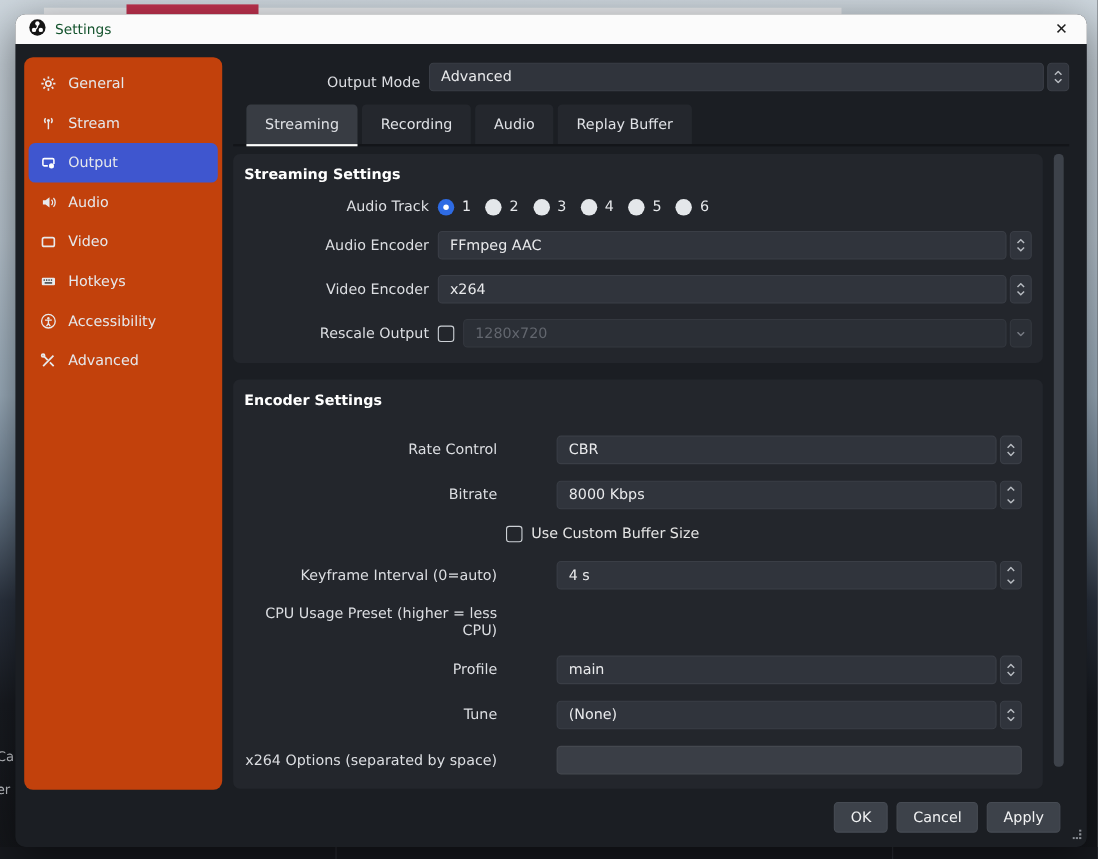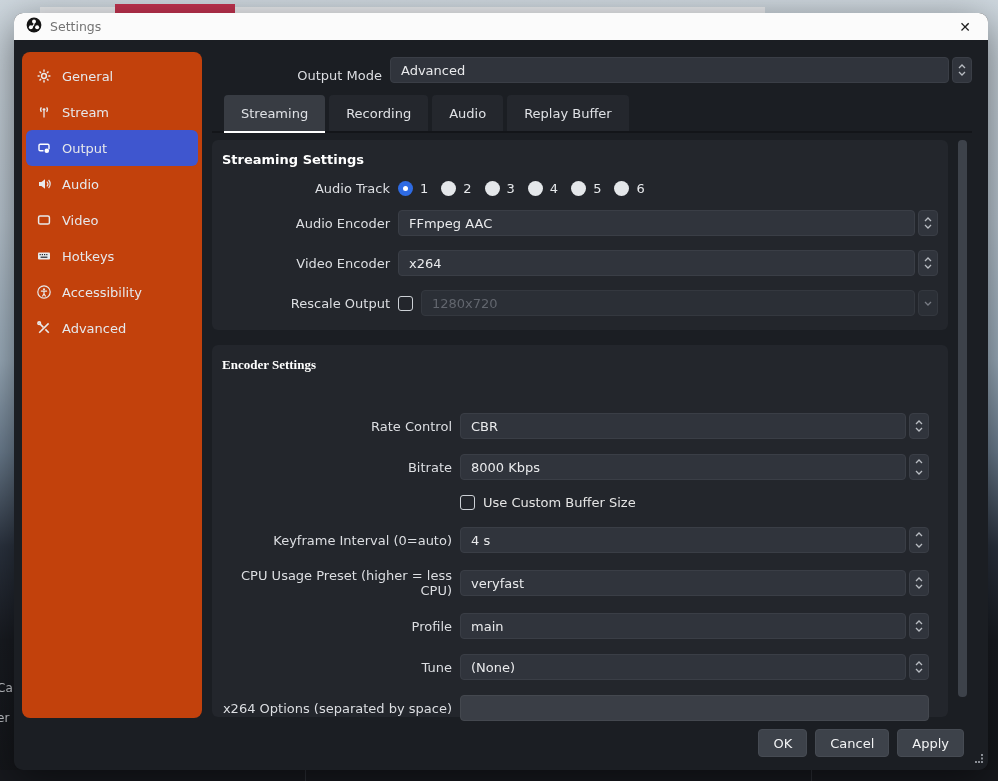--- a/index.html
+++ b/index.html
@@ -13,21 +13,21 @@
   .pale-strip { position:absolute; left:40px; top:7px; width:725px; height:7px; background:#eef0f2; opacity:.85; }
   .bottom-strip { position:absolute; left:0; top:770px; width:998px; height:11px; background:#17191e; }
   .bottom-strip .seam { position:absolute; top:0; width:1px; height:11px; background:#2c2f36; }
   .frag { position:absolute; color:#c9ccd1; font-size:12px; }
 
   
   .dialog { position:absolute; left:14px; top:13px; width:974px; height:757px;
     background:#1b1e23; border-radius:9px; box-shadow:0 10px 42px rgba(0,0,0,.5); }
   .titlebar { height:27px; background:#fbfbfb; border-radius:9px 9px 0 0;
     display:flex; align-items:center; padding:0 12px; }
-  .titlebar .title { font-size:12.5px; color:#737373; margin-left:8px; }
+  .titlebar .title { font-size:12.5px; color:#14532d; margin-left:8px; }
   .close-btn { margin-left:auto; width:22px; height:22px; display:flex; align-items:center; justify-content:center;
     color:#1c1c1c; font-size:14px; cursor:default; }
 
   
   .sidebar { position:absolute; left:8px; top:39px; width:180px; height:666px;
     background:#c2410c; border-radius:8px; padding:6px 4px; }
   .side-item { display:flex; align-items:center; gap:10px; height:36px; padding:0 10px;
     border-radius:6px; color:#e6e8eb; font-size:13px; }
   .side-item.selected { background:#3f56cf; }
   .side-item .ic { width:16px; height:16px; display:flex; align-items:center; justify-content:center; flex:0 0 16px; }
@@ -55,21 +55,21 @@
   .tab.active::after { content:""; position:absolute; left:0; right:0; bottom:-2px; height:2px; background:#ffffff; }
 
   .panel { position:absolute; left:198px; width:736px; background:#23262c; border-radius:6px; padding:10px; }
   .panel.streaming { top:127px; height:190px; }
   .panel.encoder { top:332px; height:372px; }
   .panel h3 { font-size:13px; font-weight:bold; color:#ffffff; margin:2px 0 14px 0; }
 
   .frow { display:flex; align-items:center; margin-bottom:14px; }
   .frow .lbl { text-align:right; margin-right:8px; color:#dcdee2; font-size:13px; flex:0 0 auto; }
   .panel.streaming .frow .lbl { width:168px; }
-  .panel.encoder .frow { margin-right:9px; margin-bottom:15px; }
+  .panel.encoder .frow { margin-right:9px; margin-bottom:15px;gap:46px; }
   .panel.encoder .frow .lbl { width:230px; }
 
   .radio-group { display:flex; align-items:center; gap:13px; }
   .radio-opt { display:flex; align-items:center; gap:7px; color:#e6e8eb; font-size:13px; }
   .radio { width:15px; height:15px; border-radius:50%; background:#e4e7ea; position:relative; }
   .radio.sel { background:#2e6be4; }
   .radio.sel::after { content:""; position:absolute; left:5px; top:5px; width:5px; height:5px; border-radius:50%; background:#fff; }
 
   .checkbox { width:15px; height:15px; border:1px solid #cdd1d6; border-radius:3px; background:transparent; flex:0 0 15px; }
   .check-row { display:flex; align-items:center; gap:8px; margin:0 0 17px 238px; color:#e5e5e5; font-size:13px; }
@@ -291,21 +291,21 @@
           <div class="spin">
             <svg class="chev" width="8" height="5" viewBox="0 0 8 5">
                 <path d="M1 1l3 3 3-3" stroke="#787c84" fill="none" stroke-width="1.3"></path>
               </svg>
           </div>
         </div>
       </div>
     </div>
 
     <div class="panel encoder">
-      <h3 style="margin-bottom:40px;font-family:Liberation Serif, serif;">Encoder Settings</h3>
+      <h3 style="margin-bottom:24px;">Encoder Settings</h3>
 
       <div class="frow">
         <span class="lbl">Rate Control</span>
         <div class="combo">
           <div class="field">CBR</div>
           <div class="spin">
             <svg class="chev" width="8" height="5" viewBox="0 0 8 5">
                 <path d="M1 4L4 1l3 3" stroke="#b8bcc2" fill="none" stroke-width="1.3"></path>
               </svg>
             <svg class="chev" width="8" height="5" viewBox="0 0 8 5">
@@ -345,31 +345,20 @@
               </svg>
             <svg class="chev" width="8" height="5" viewBox="0 0 8 5">
                 <path d="M1 1l3 3 3-3" stroke="#b8bcc2" fill="none" stroke-width="1.3"></path>
               </svg>
           </div>
         </div>
       </div>
 
       <div class="frow">
         <span class="lbl">CPU Usage Preset (higher = less CPU)</span>
-        <div class="combo">
-          <div class="field">veryfast</div>
-          <div class="spin">
-            <svg class="chev" width="8" height="5" viewBox="0 0 8 5">
-                <path d="M1 4L4 1l3 3" stroke="#b8bcc2" fill="none" stroke-width="1.3"></path>
-              </svg>
-            <svg class="chev" width="8" height="5" viewBox="0 0 8 5">
-                <path d="M1 1l3 3 3-3" stroke="#b8bcc2" fill="none" stroke-width="1.3"></path>
-              </svg>
-          </div>
-        </div>
       </div>
 
       <div class="frow">
         <span class="lbl">Profile</span>
         <div class="combo">
           <div class="field">main</div>
           <div class="spin">
             <svg class="chev" width="8" height="5" viewBox="0 0 8 5">
                 <path d="M1 4L4 1l3 3" stroke="#b8bcc2" fill="none" stroke-width="1.3"></path>
               </svg>

